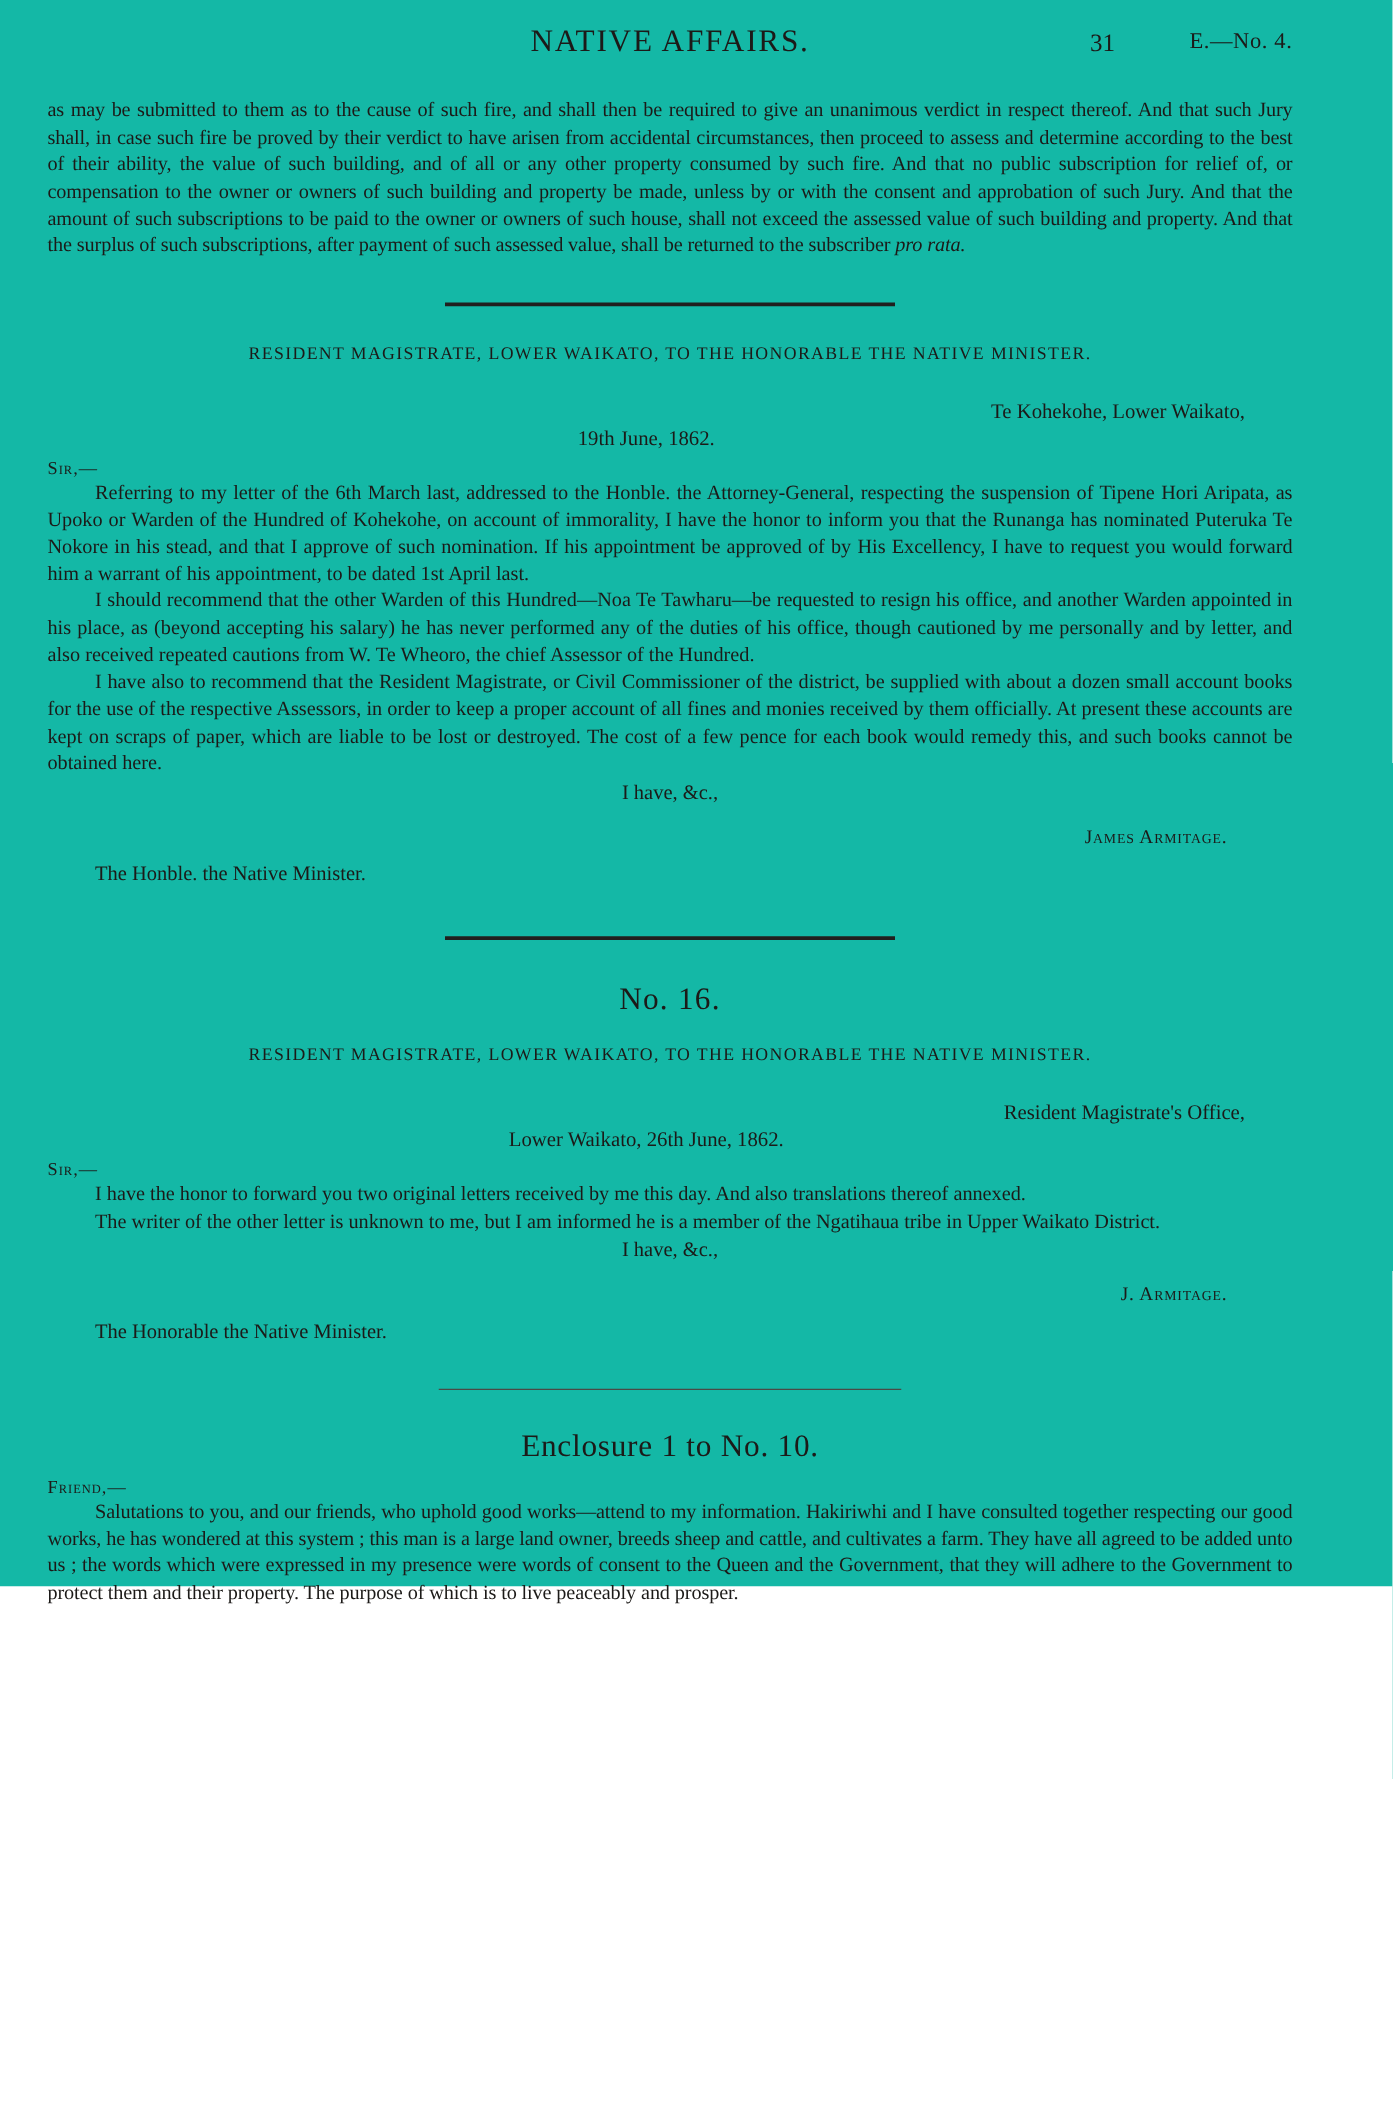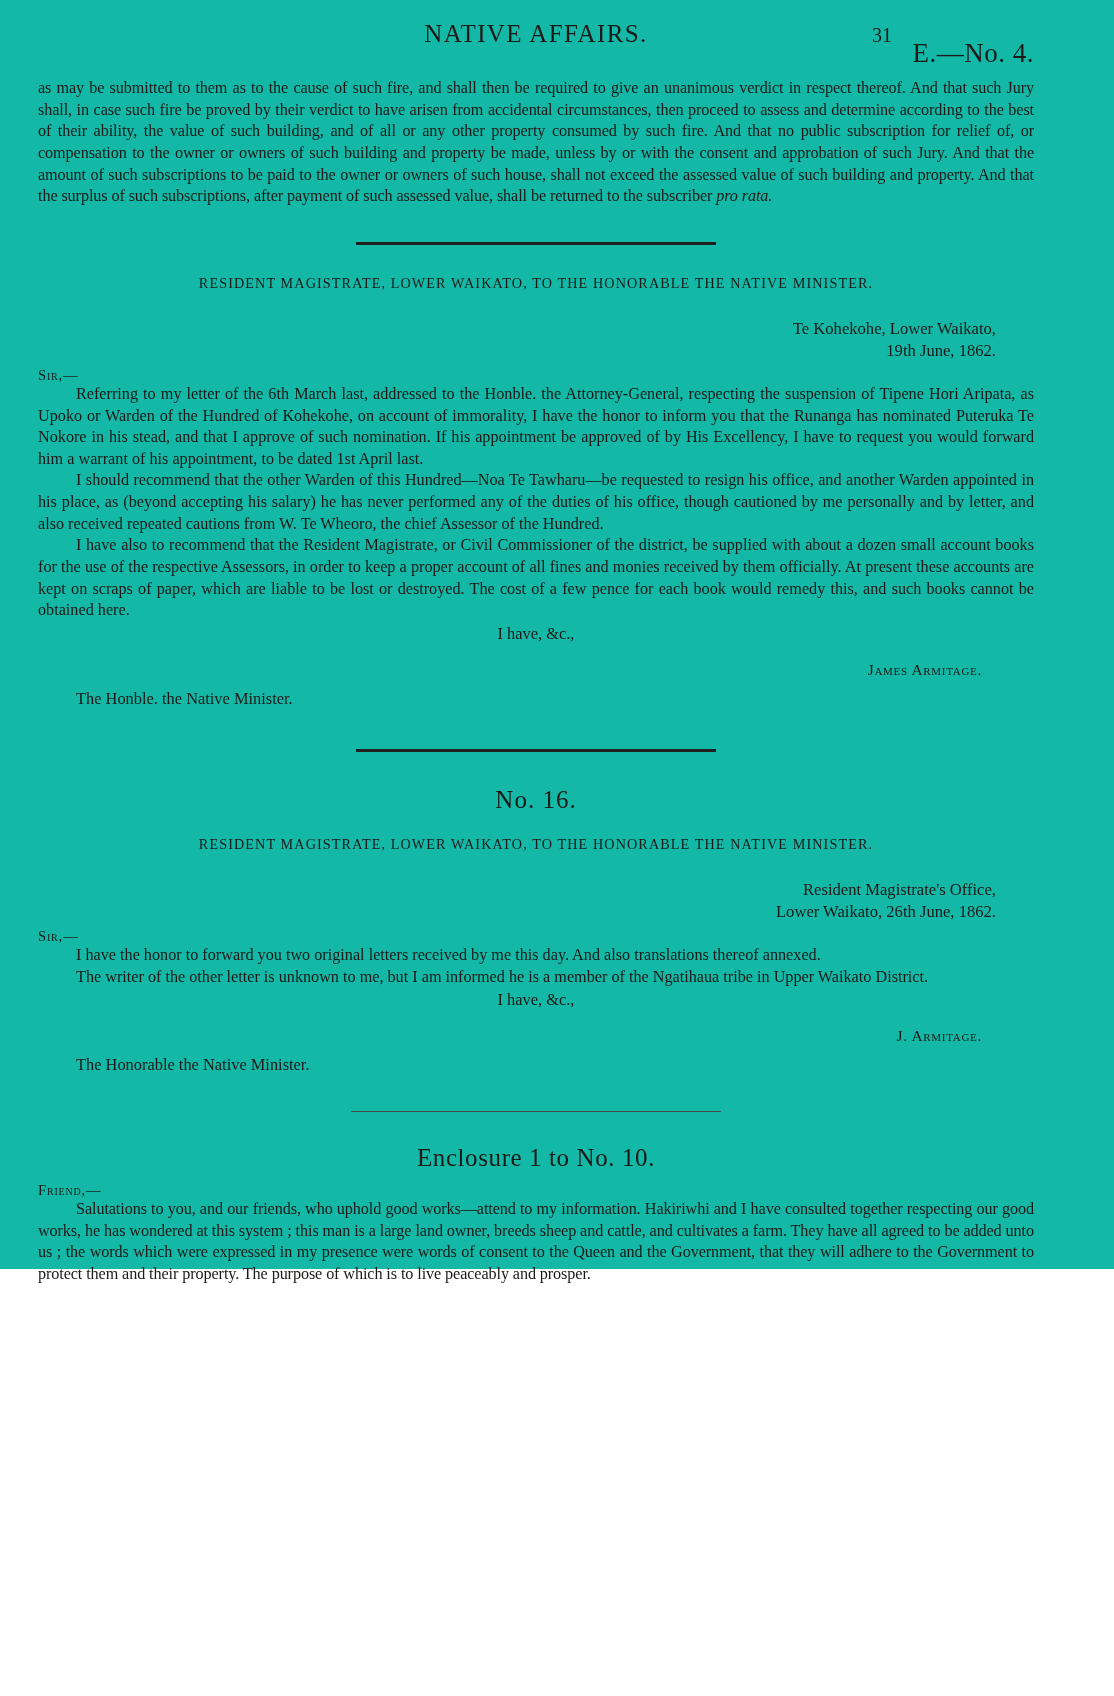--- a/index.html
+++ b/index.html
@@ -40,22 +40,22 @@
   }
   .rh-pageno {
     position: absolute;
     right: 142px;
     top: 6px;
     font-size: 20px;
   }
   .rh-docno {
     position: absolute;
     right: 0;
-    top: 20px;
-    font-size: 27px;
+    top: 4px;
+    font-size: 18px;
     letter-spacing: 0.5px;
   }
   
   p {
     margin: 0;
     font-size: 16.2px;
     line-height: 1.335;
     text-align: justify;
     text-justify: inter-word;
   }
@@ -97,21 +97,21 @@
     margin-bottom: 26px;
   }
   
   .address {
     text-align: right;
     font-size: 16.6px;
     line-height: 1.36;
     margin-right: 38px;
     margin-bottom: 4px;
   }
-  .address .line2 { display: block; }
+  .address .line2 { display: block; text-align: center; }
   .salutation {
     font-size: 14.6px;
     font-variant: small-caps;
     letter-spacing: 0.8px;
     margin-bottom: 0;
   }
   
   .closing {
     text-align: center;
     font-size: 16.4px;

